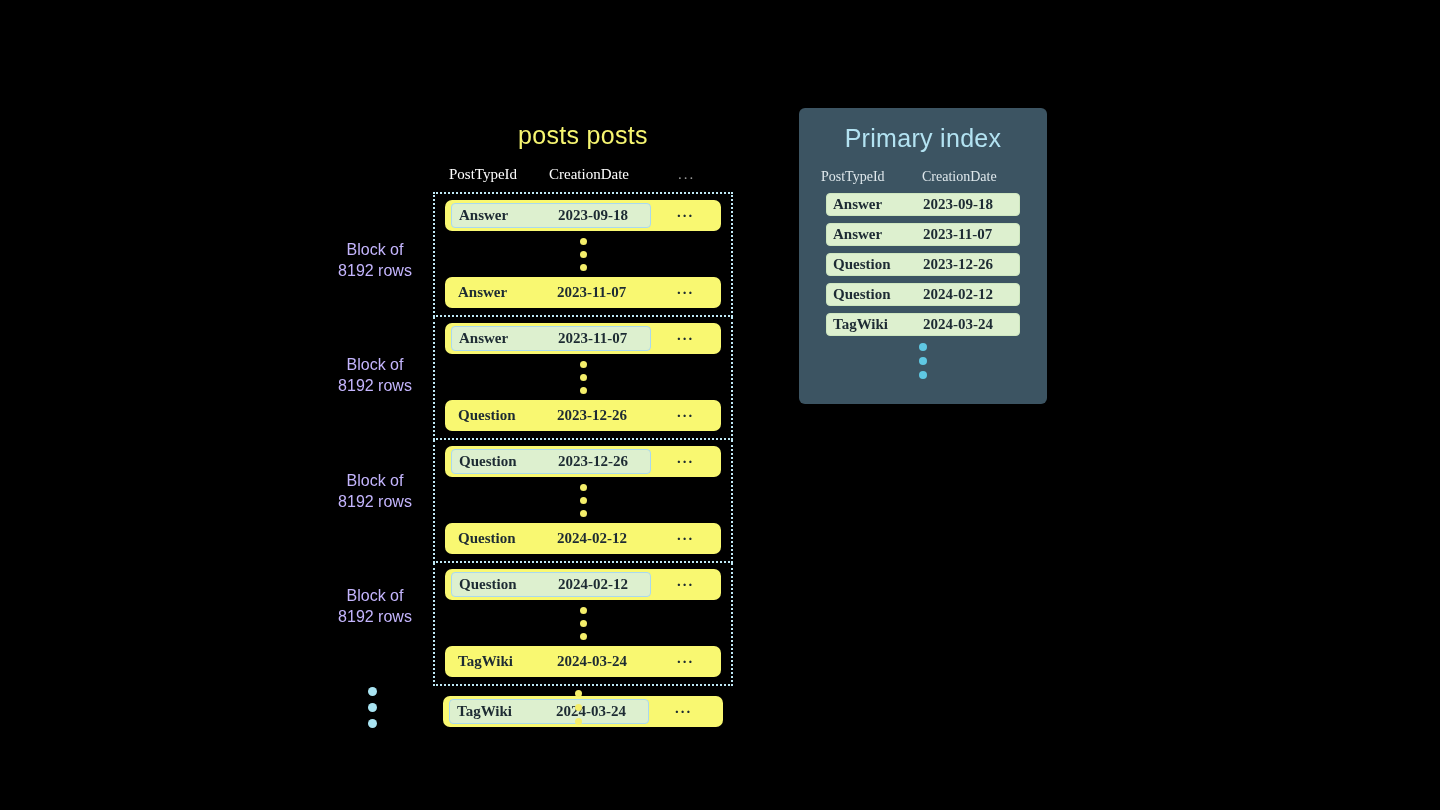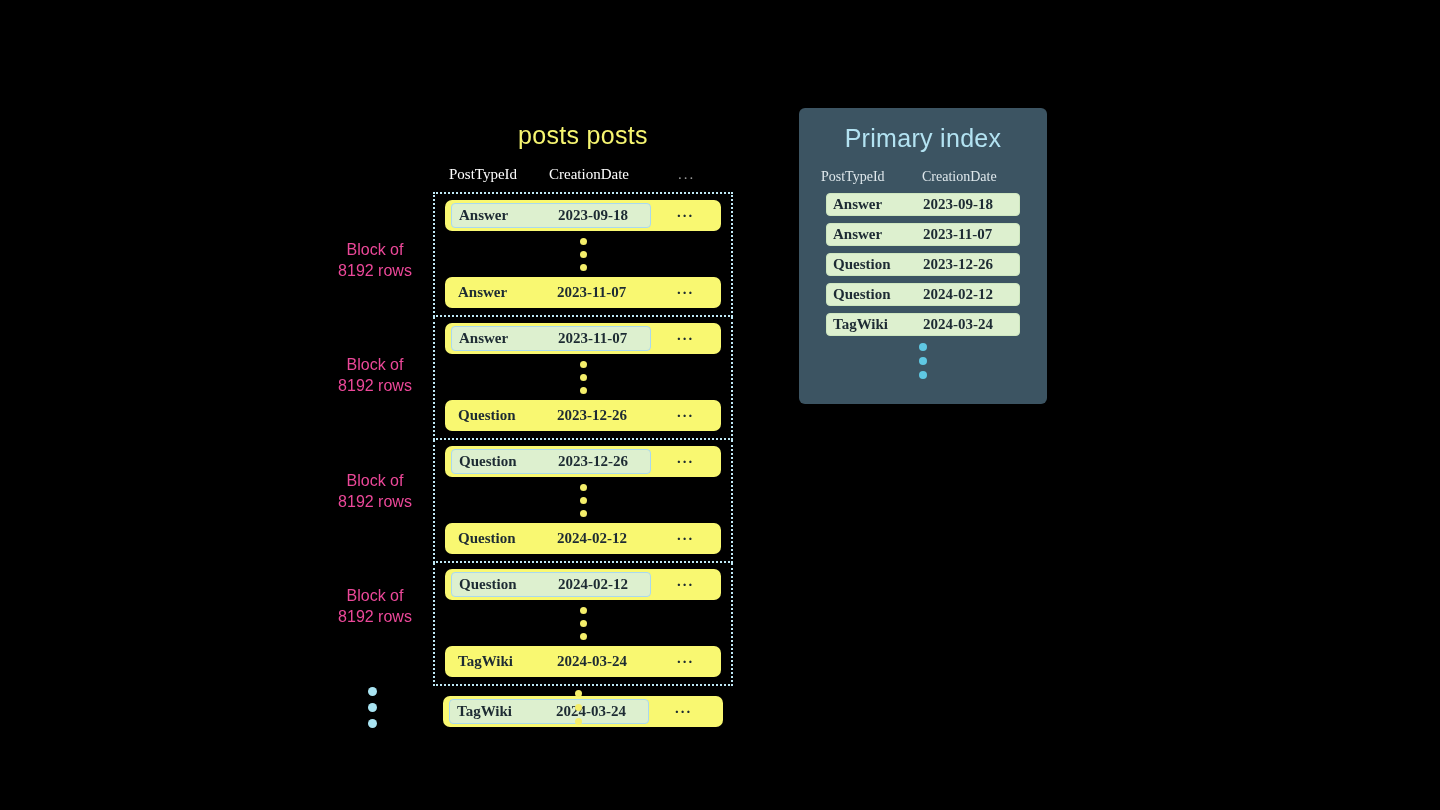--- a/index.html
+++ b/index.html
@@ -134,21 +134,21 @@
     height: 7px;
     border-radius: 50%;
     background: #f4ee6a;
   }
 
   
   .block-label {
     position: absolute;
     width: 150px;
     text-align: center;
-    color: #ec4899;
+    color: #c4b5fd;
     font-size: 16px;
     line-height: 21px;
   }
 
   #left-dots {
     position: absolute;
     left: 368px;
     top: 687px;
     display: flex;
     flex-direction: column;

